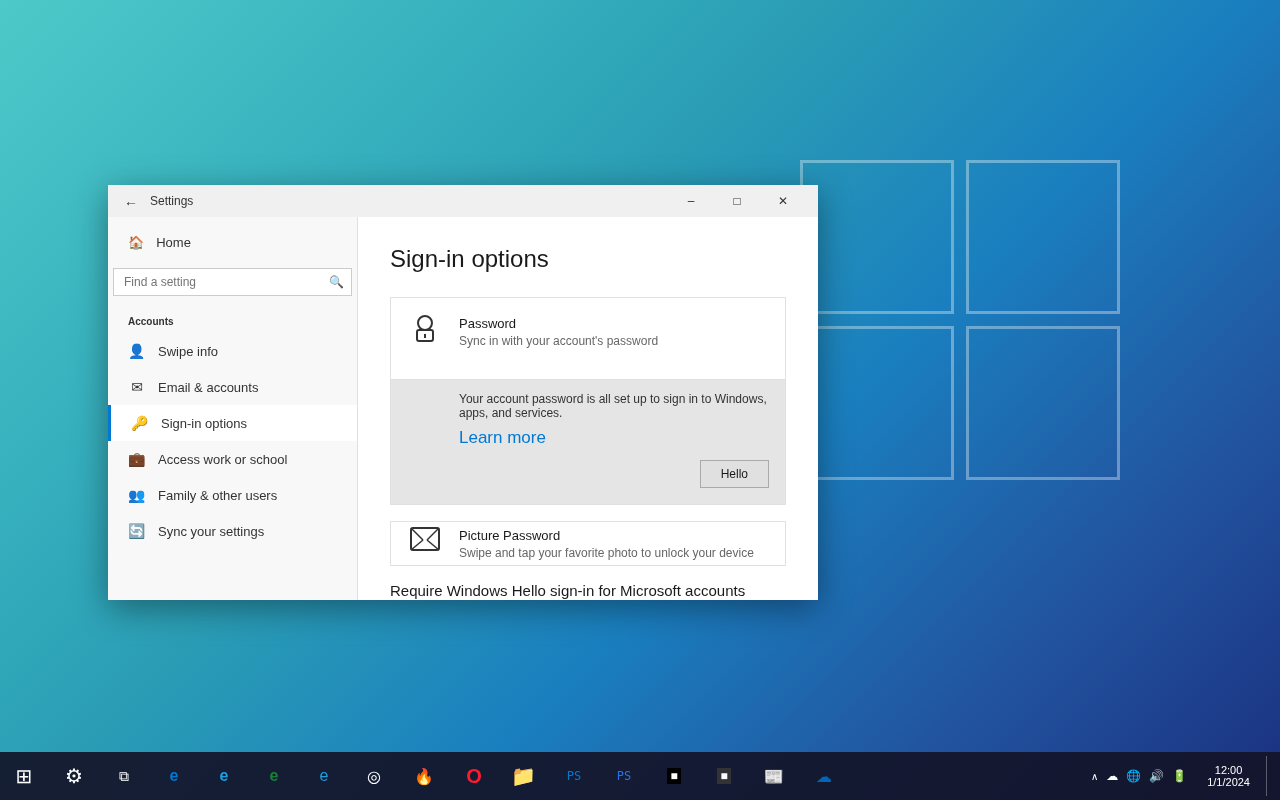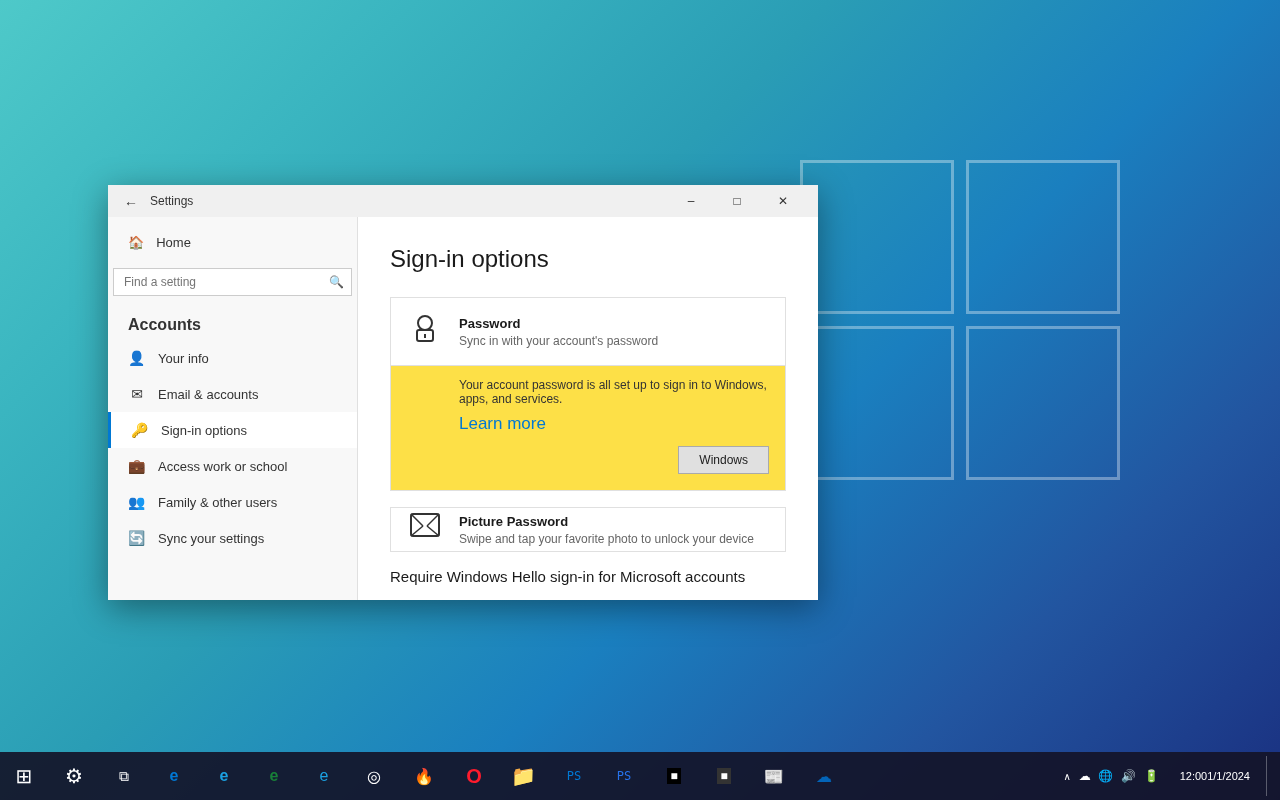--- a/index.html
+++ b/index.html
@@ -70,21 +70,21 @@
       font-size: 11px;
     }
     .taskbar-right-icons {
       display: flex;
       align-items: center;
       gap: 8px;
       padding: 0 8px;
     }
     .taskbar-clock {
       display: flex;
-      flex-direction: row;
+      flex-direction: column;
       align-items: center;
       padding: 0 8px;
       font-size: 11px;
       color: white;
     }
 
     
     .settings-window {
       position: absolute;
       top: 185px;
@@ -176,21 +176,21 @@
     .sidebar-search-icon {
       position: absolute;
       right: 8px;
       top: 50%;
       transform: translateY(-50%);
       font-size: 12px;
       color: #666;
     }
     .sidebar-section-title {
       padding: 12px 20px 6px 20px;
-      font-size: 16px;
+      font-size: 10px;
       font-weight: 600;
       color: #333;
       text-transform: none;
     }
     .sidebar-item {
       display: flex;
       align-items: center;
       padding: 10px 20px;
       cursor: pointer;
       font-size: 13px;
@@ -237,32 +237,33 @@
     }
     .option-card-icon {
       font-size: 28px;
       color: #333;
       width: 36px;
       text-align: center;
       flex-shrink: 0;
     }
     .option-card-info h3 {
       font-size: 13px;
-      font-weight: 700;
+      font-weight: 400;
       color: #1a1a1a;
       margin-bottom: 3px;
     }
     .option-card-info p {
       font-size: 12px;
       color: #666;
     }
     .option-card-body {
       padding: 0 16px 16px 68px;
-      background: #fde047;
+      background: #e5e5e5;
       border-top: 1px solid #e0e0e0;
+      margin-top: 14px;
     }
     .option-card-body p {
       font-size: 12px;
       color: #333;
       padding: 12px 0 8px 0;
     }
     .option-card-body .learn-more {
       color: #0078d4;
       font-size: 17px;
       text-decoration: none;
@@ -338,21 +339,21 @@
 
       <div class="sidebar-search">
         <input type="text" placeholder="Find a setting" style="">
         <span class="sidebar-search-icon">🔍</span>
       </div>
 
       <div class="sidebar-section-title">Accounts</div>
 
       <div class="sidebar-item">
         <span class="sidebar-item-icon">👤</span>
-        <span>Your info</span>
+        <span>Swipe info</span>
       </div>
       <div class="sidebar-item">
         <span class="sidebar-item-icon">✉</span>
         <span>Email &amp; accounts</span>
       </div>
       <div class="sidebar-item active">
         <span class="sidebar-item-icon">🔑</span>
         <span>Sign-in options</span>
       </div>
       <div class="sidebar-item">
@@ -382,21 +383,21 @@
             </svg>
           </span>
           <div class="option-card-info">
             <h3>Password</h3>
             <p>Sync in with your account's password</p>
           </div>
         </div>
         <div class="option-card-body clearfix">
           <p>Your account password is all set up to sign in to Windows, apps, and services.</p>
           <a class="learn-more">Learn more</a>
-          <button class="change-btn">Windows</button>
+          <button class="change-btn">Hello</button>
         </div>
       </div>
 
       <div class="option-card-simple">
         <span class="option-card-icon">
           <svg width="32" height="32" viewBox="0 0 32 32" fill="none">
             <rect x="2" y="4" width="28" height="22" rx="2" stroke="#333" stroke-width="2" fill="none"></rect>
             <line x1="2" y1="4" x2="14" y2="16" stroke="#333" stroke-width="1.5"></line>
             <line x1="30" y1="4" x2="18" y2="16" stroke="#333" stroke-width="1.5"></line>
             <line x1="2" y1="26" x2="14" y2="16" stroke="#333" stroke-width="1.5"></line>

